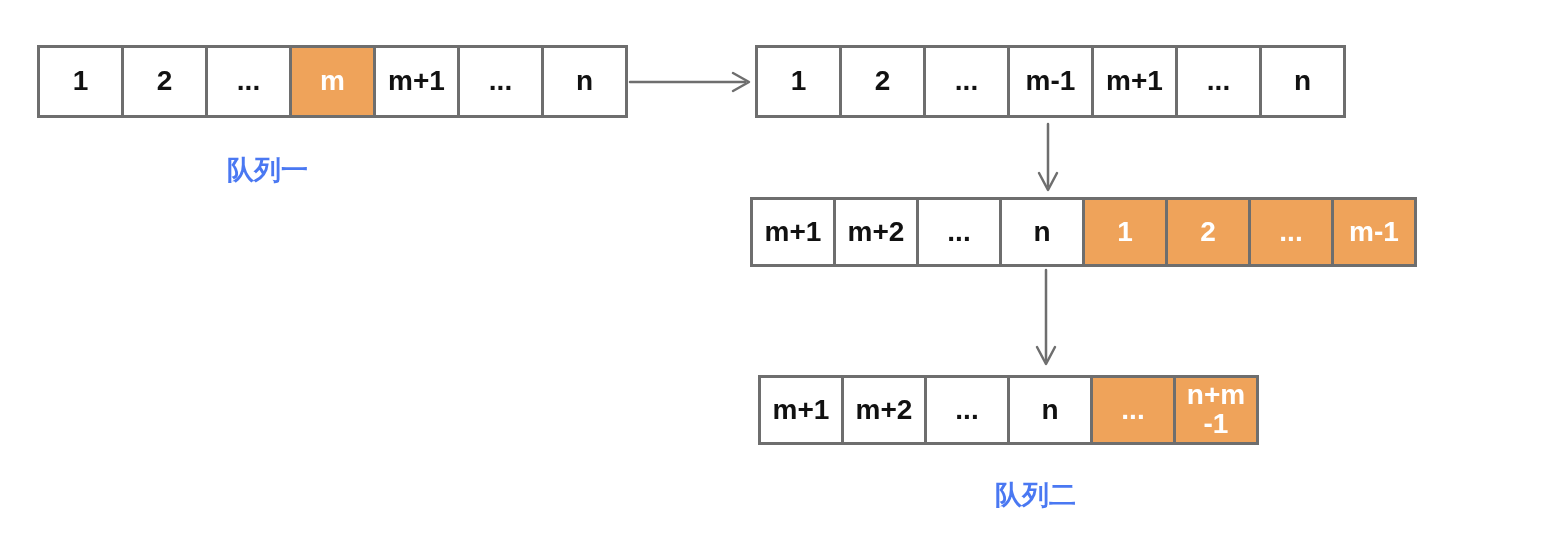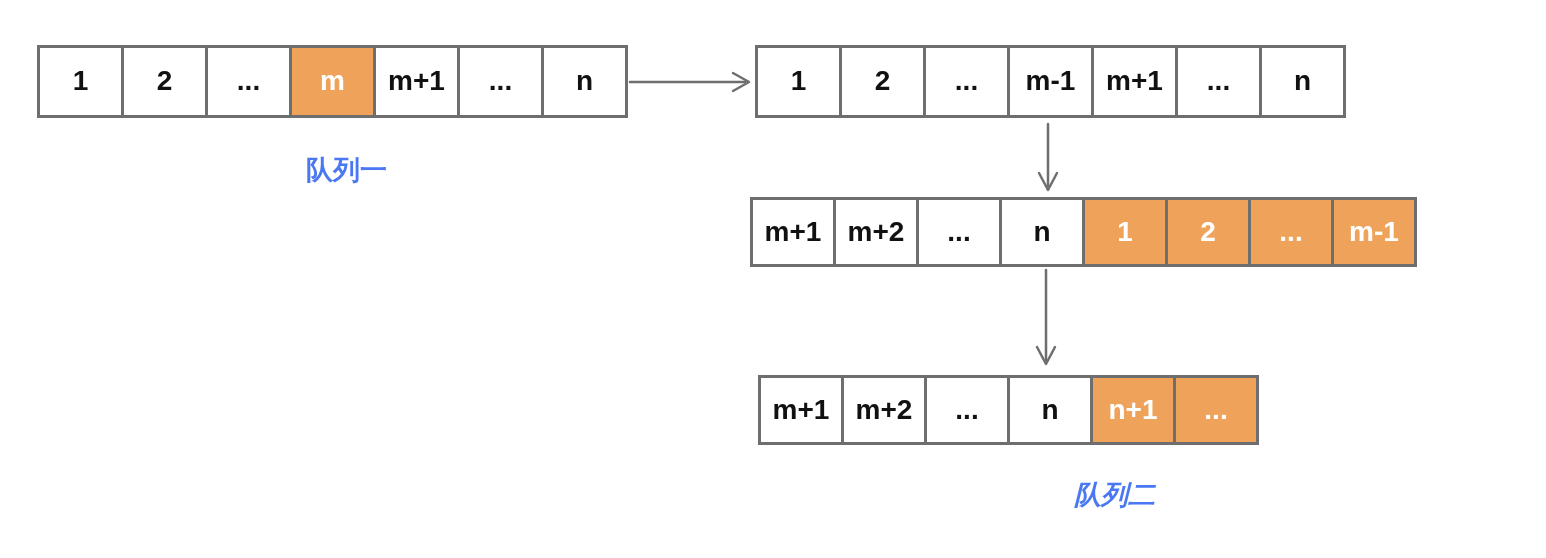--- a/index.html
+++ b/index.html
@@ -38,28 +38,28 @@
   .cell.hl { background: var(--highlight); color: var(--highlight-text); }
   .r1 .cell, .r2 .cell { width: 87px; height: 73px; }
   .r3 .cell, .r4 .cell { width: 86px; height: 70px; }
   .r1 { left: 37px;  top: 45px; }
   .r2 { left: 755px; top: 45px; }
   .r3 { left: 750px; top: 197px; }
   .r4 { left: 758px; top: 375px; }
   .qlabel {
     position: absolute;
     width: 160px;
-    text-align: right;
+    text-align: left;
     font-weight: bold;
     font-size: 27px;
     color: var(--label);
     font-family: "Liberation Sans", sans-serif;
   }
   .l1 { left: 227px; top: 152px; }
-  .l2 { left: 995px; top: 477px; font-style: italic; }
+  .l2 { left: 995px; top: 477px; }
   svg.arrows {
     position: absolute;
     left: 0; top: 0;
     width: 1546px; height: 558px;
     pointer-events: none;
   }
   svg.arrows path {
     stroke: var(--arrow);
     stroke-width: 2.5;
     fill: none;
@@ -101,22 +101,23 @@
       <div class="cell hl">2</div>
       <div class="cell hl">...</div>
       <div class="cell hl">m-1</div>
     </div>
 
   <div class="row r4">
       <div class="cell">m+1</div>
       <div class="cell">m+2</div>
       <div class="cell">...</div>
       <div class="cell">n</div>
-      <div class="cell hl">n+1</div>
       <div class="cell hl">...</div>
+      <div class="cell hl">n+m
+-1</div>
     </div>
 
   <div class="qlabel l1">队列一</div>
 
   <div class="qlabel l2">队列二</div>
 
   <svg class="arrows" viewBox="0 0 1546 558">
     <g>
       <path d="M630 82 H745"></path>
       <path d="M733 73 L749 82 L733 91"></path>

